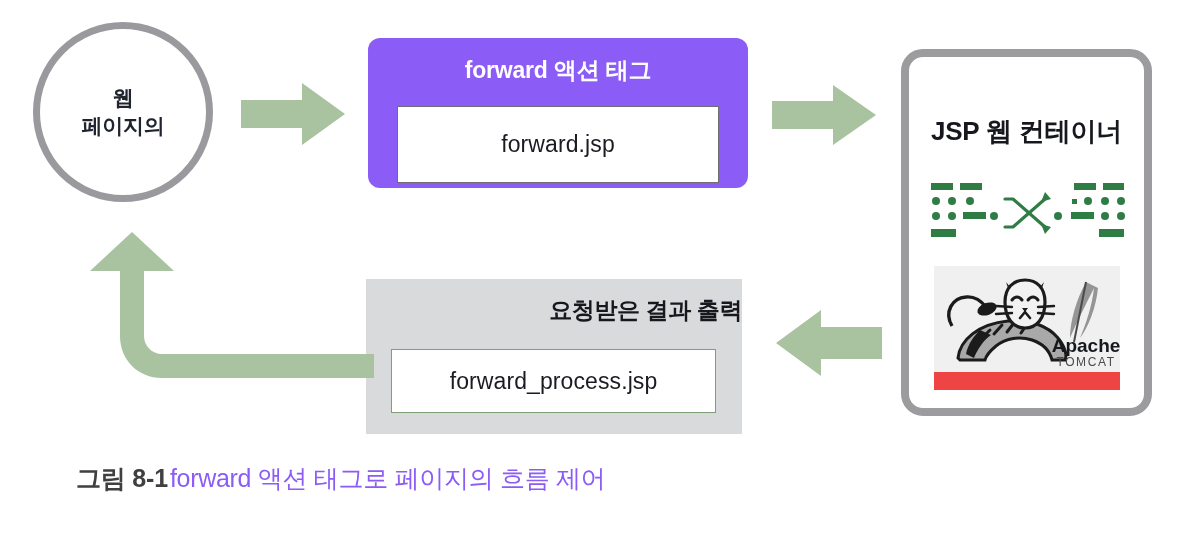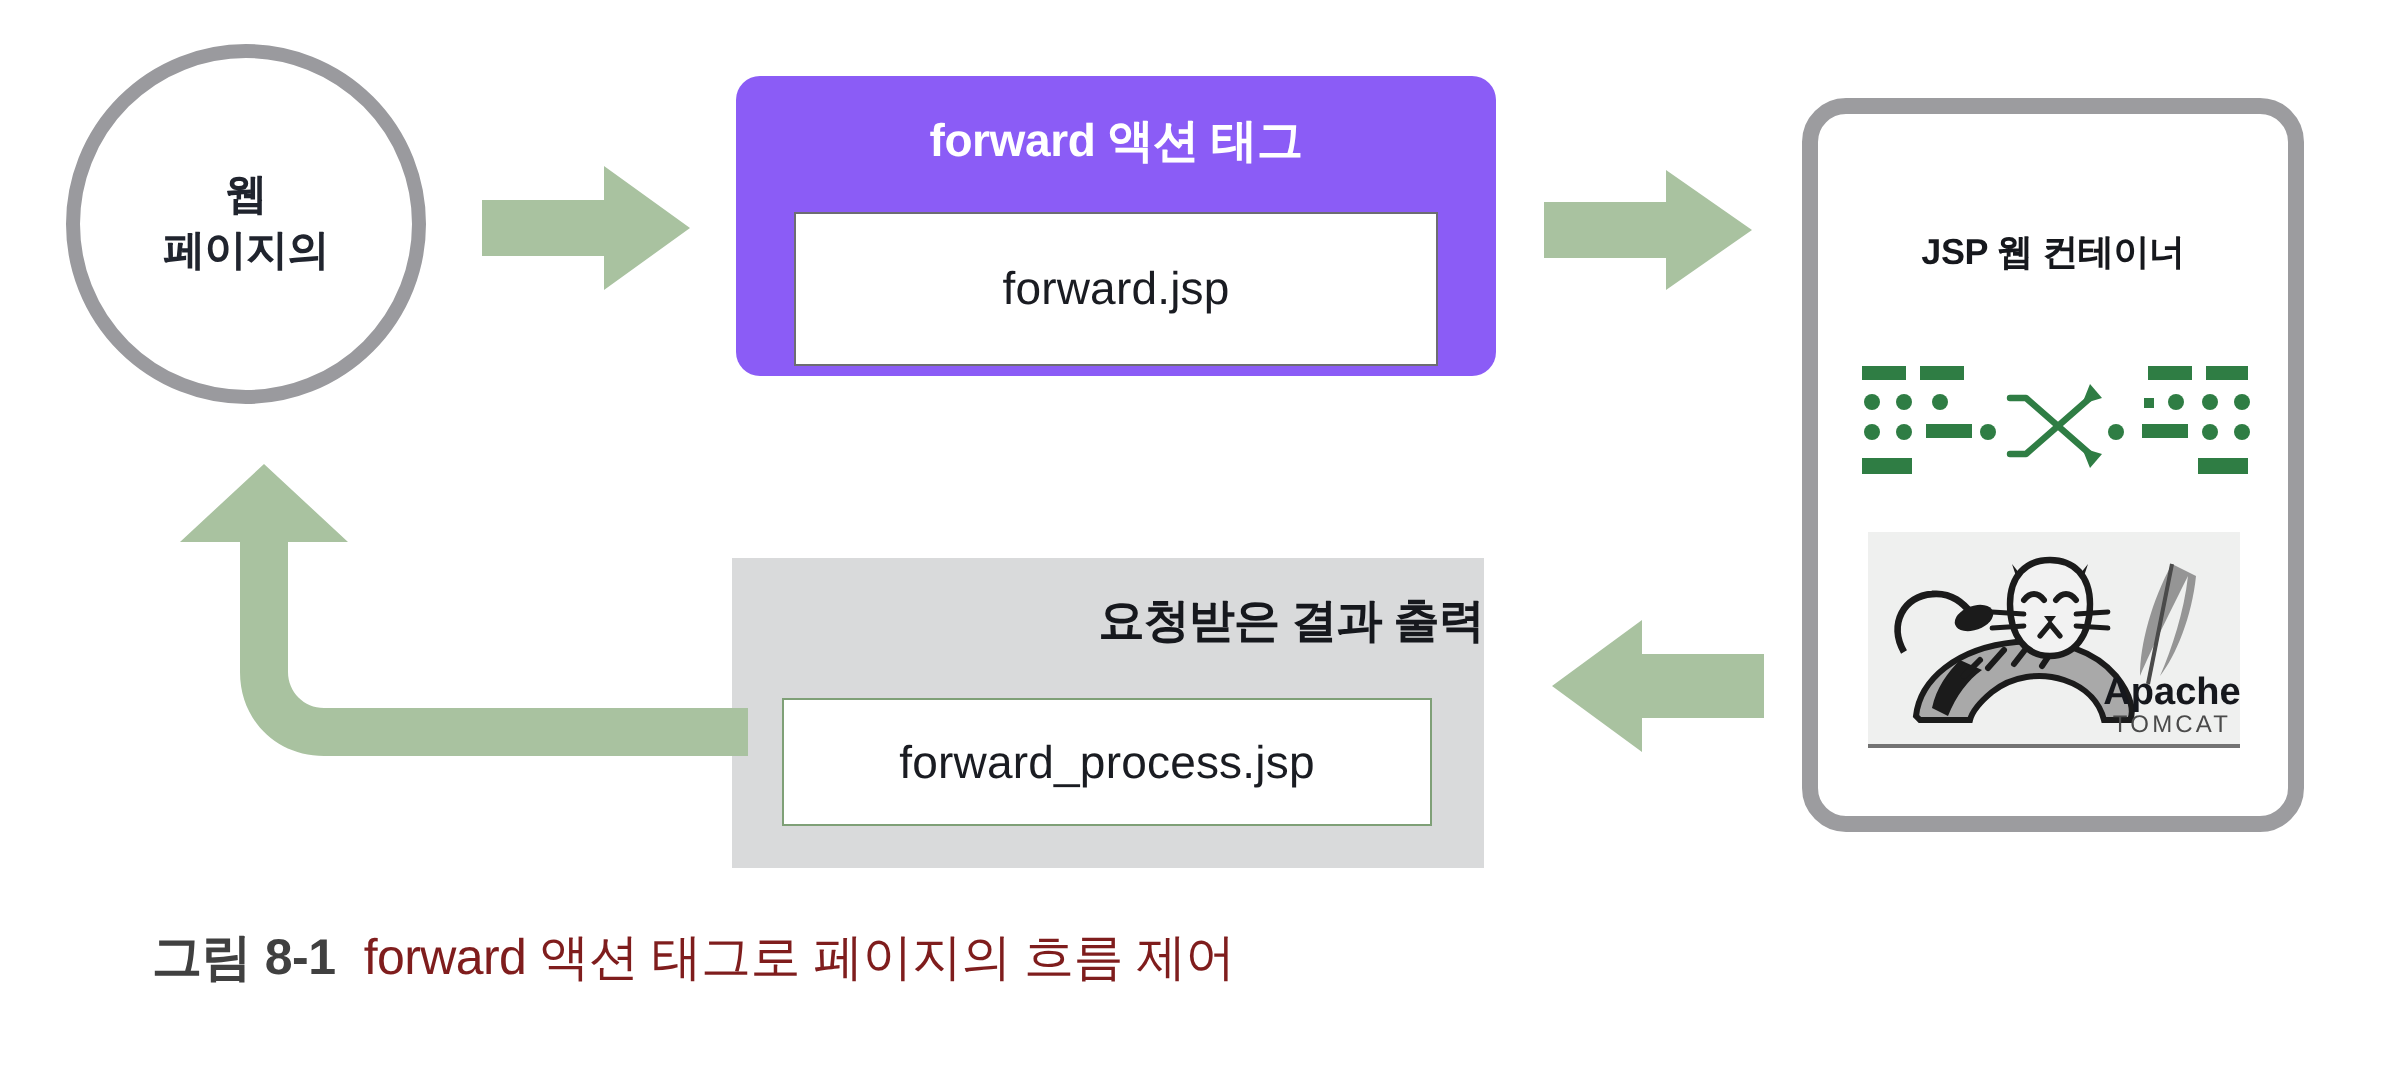--- a/index.html
+++ b/index.html
@@ -138,41 +138,41 @@
     box-sizing: border-box;
     background: #ffffff;
   }
   .container-panel .panel-title {
     position: absolute;
     top: 57px;
     left: 0;
     right: 0;
     text-align: center;
     color: #16181d;
-    font-size: 18px;
+    font-size: 26px;
     font-weight: 700;
     letter-spacing: -0.2px;
     white-space: nowrap;
   }
   .shuffle-icon {
     position: absolute;
     left: 50%;
     transform: translateX(-50%);
     top: 124px;
     width: 200px;
     height: 62px;
   }
   .tomcat-logo {
     position: absolute;
     left: 50%;
     transform: translateX(-50%);
     top: 209px;
     width: 186px;
-    height: 108px;
-    background: #737373;
+    height: 124px;
+    background: #ef4444;
     overflow: hidden;
   }
   .tomcat-logo svg { display: block; }
 
   
   .arrow {
     position: absolute;
   }
   .arrow svg { display: block; }
 
@@ -186,25 +186,25 @@
     white-space: nowrap;
   }
   .caption .fig-num {
     color: #404040;
     font-size: 25px;
     font-weight: 700;
     letter-spacing: -0.2px;
     margin-left: 48px;
   }
   .caption .fig-text {
-    color: #7f1d1d;
+    color: #8b5cf6;
     font-size: 25px;
     font-weight: 400;
     letter-spacing: -0.3px;
-    margin-left: 14px;
+    margin-left: 2px;
   }
 </style>
 </head>
 <body>
 
 <div id="canvas">
 
   <div class="browser-circle">
     <div class="browser-line">웹</div>
     <div class="browser-line">페이지의</div>

